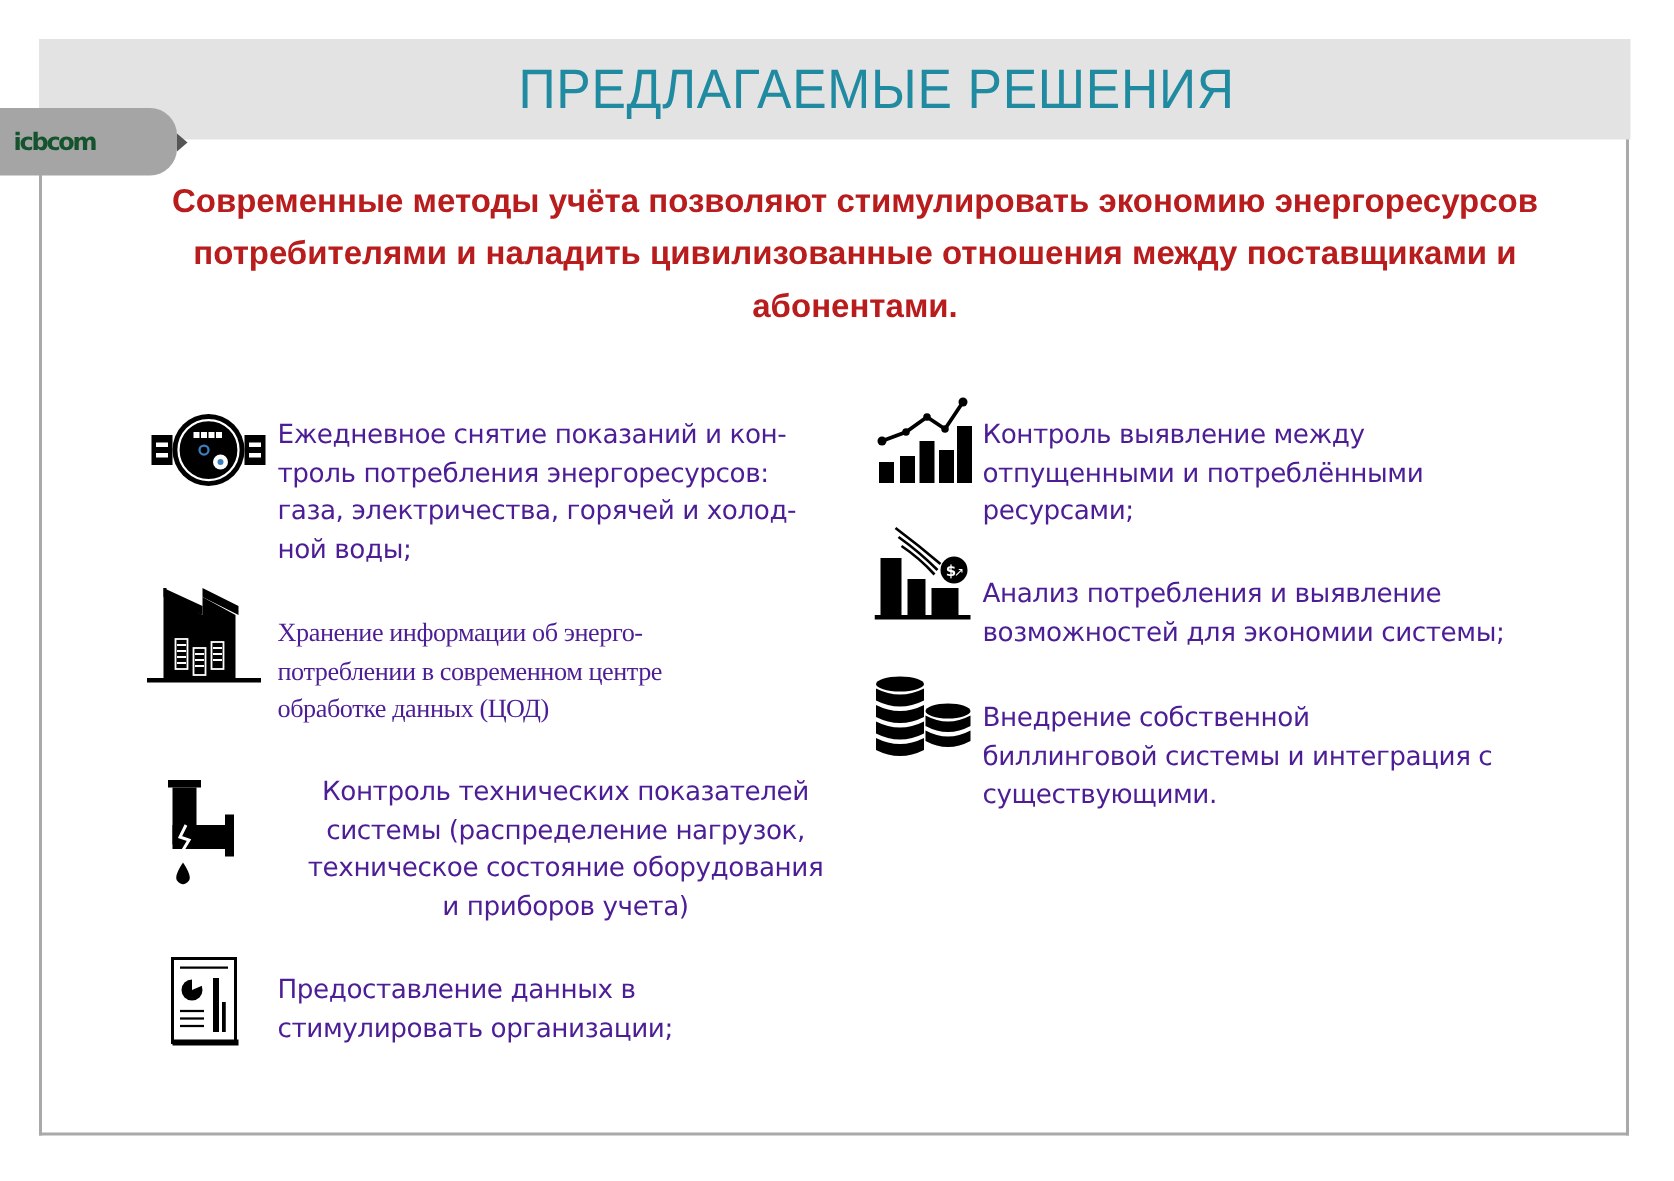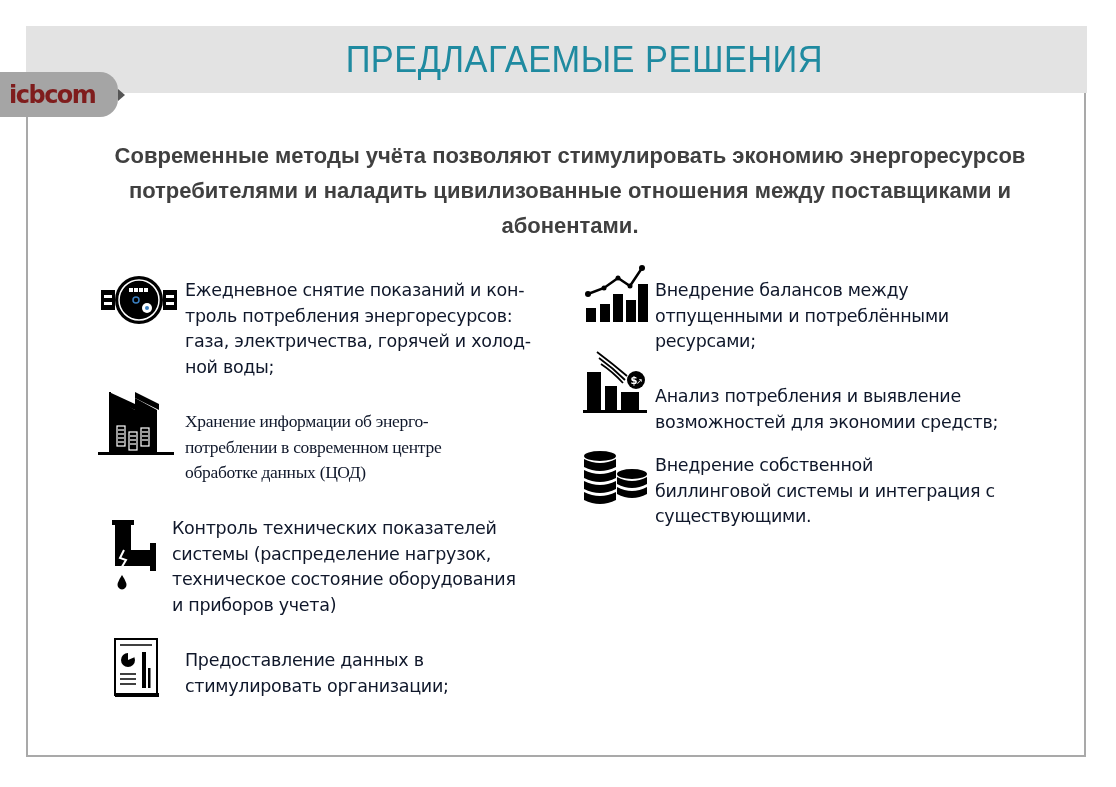--- a/index.html
+++ b/index.html
@@ -1,25 +1,25 @@
 <!DOCTYPE html>
 <html><head>
 <meta charset="utf-8">
 <style>
   html, body { margin:0; padding:0; background:#ffffff; }
   body { width:1116px; height:787px; position:relative; overflow:hidden; font-family:"DejaVu Sans", sans-serif; color:#111; }
   .frame { position:absolute; left:26px; top:26px; width:1060px; height:731px; border-left:2px solid #a9a9a9; border-right:2px solid #a9a9a9; border-bottom:2px solid #a9a9a9; box-sizing:border-box; }
   .header-band { position:absolute; left:26px; top:26px; width:1061px; height:67px; background:#e3e3e3; }
   .title { position:absolute; left:26px; top:26px; width:1061px; height:67px; display:flex; align-items:center; justify-content:center; padding-left:60px; box-sizing:border-box; font-family:"Liberation Sans", sans-serif; font-size:37px; color:#1f8aa0; letter-spacing:0.5px; transform:scaleX(0.93); }
   .logo { position:absolute; left:0; top:72px; width:118px; height:45px; background:#a5a5a5; border-radius:0 18px 18px 0; display:flex; align-items:center; padding-left:9px; box-sizing:border-box; }
-  .logo-text { font-family:"DejaVu Sans", sans-serif; font-weight:bold; color:#7f1d1d; font-size:24px; letter-spacing:-1.5px; }
+  .logo-text { font-family:"DejaVu Sans", sans-serif; font-weight:bold; color:#14532d; font-size:16px; letter-spacing:-1.5px; }
   .logo-arrow { position:absolute; left:118px; top:89px; width:0; height:0; border-top:6px solid transparent; border-bottom:6px solid transparent; border-left:7px solid #555; }
-  .subtitle { position:absolute; left:110px; top:138px; width:920px; text-align:center; font-family:"Liberation Sans", sans-serif; font-weight:bold; font-size:22px; line-height:35px; color:#404040; }
+  .subtitle { position:absolute; left:110px; top:116px; width:920px; text-align:center; font-family:"Liberation Sans", sans-serif; font-weight:bold; font-size:22px; line-height:35px; color:#b91c1c; }
   .icon { position:absolute; }
-  .item-text { position:absolute; font-family:"DejaVu Sans", sans-serif; font-size:17.5px; line-height:25.5px; color:#0f172a; white-space:pre-line; letter-spacing:-0.3px; }
+  .item-text { position:absolute; font-family:"DejaVu Sans", sans-serif; font-size:17.5px; line-height:25.5px; color:#4c1d95; white-space:pre-line; letter-spacing:-0.3px; }
 </style>
 </head>
 <body>
 
 <div class="frame"></div>
 <div class="header-band"></div>
 <div class="title">ПРЕДЛАГАЕМЫЕ РЕШЕНИЯ</div>
 
 <div class="logo">
   <span class="logo-text">icbcom</span>
@@ -80,21 +80,21 @@
 <div class="icon" style="left:112px;top:520px;width:50px;height:75px;">
   <svg width="50" height="75" viewBox="0 0 50 75">
     <rect x="0" y="0" width="22" height="5" fill="#000"></rect>
     <rect x="3" y="5" width="16" height="38" fill="#000"></rect>
     <rect x="3" y="30" width="36" height="16" fill="#000"></rect>
     <rect x="38" y="23" width="6" height="28" fill="#000"></rect>
     <polyline points="12,30 8,38 14,40 8,50" fill="none" stroke="#fff" stroke-width="2"></polyline>
     <path d="M10 55 Q4 64 6 67 Q10 72 14 67 Q16 64 10 55 Z" fill="#000"></path>
   </svg>
 </div>
-<div class="item-text" style="left:172px;top:516px;width:390px;">Контроль технических показателей
+<div class="item-text" style="left:182px;top:516px;width:390px;text-align:center;">Контроль технических показателей
 системы (распределение нагрузок,
 техническое состояние оборудования
 и приборов учета)</div>
 
 <div class="icon" style="left:114px;top:638px;width:46px;height:60px;">
   <svg width="46" height="60" viewBox="0 0 46 60">
     <rect x="1" y="1" width="42" height="56" fill="#fff" stroke="#000" stroke-width="2"></rect>
     <rect x="1" y="55" width="44" height="4" fill="#000"></rect>
     <line x1="6" y1="7" x2="38" y2="7" stroke="#000" stroke-width="1.5"></line>
     <circle cx="14" cy="22" r="7" fill="#000"></circle>
@@ -117,48 +117,48 @@
     <rect x="42" y="38" width="10" height="22" fill="#000"></rect>
     <rect x="54" y="22" width="10" height="38" fill="#000"></rect>
     <polyline points="4,32 20,26 34,16 46,24 58,6" fill="none" stroke="#000" stroke-width="2.5"></polyline>
     <circle cx="4" cy="32" r="3" fill="#000"></circle>
     <circle cx="20" cy="26" r="2.5" fill="#000"></circle>
     <circle cx="34" cy="16" r="2.5" fill="#000"></circle>
     <circle cx="46" cy="24" r="2.5" fill="#000"></circle>
     <circle cx="58" cy="6" r="3" fill="#000"></circle>
   </svg>
 </div>
-<div class="item-text" style="left:655px;top:278px;width:400px;">Внедрение балансов между
+<div class="item-text" style="left:655px;top:278px;width:400px;">Контроль выявление между
 отпущенными и потреблёнными
 ресурсами;</div>
 
 <div class="icon" style="left:583px;top:350px;width:66px;height:64px;">
   <svg width="66" height="64" viewBox="0 0 66 64">
     <rect x="4" y="22" width="14" height="38" fill="#000"></rect>
     <rect x="22" y="36" width="12" height="24" fill="#000"></rect>
     <rect x="38" y="42" width="18" height="18" fill="#000"></rect>
     <rect x="0" y="60" width="64" height="3" fill="#000"></rect>
     <path d="M14 2 Q30 14 44 26" fill="none" stroke="#000" stroke-width="1.8"></path>
     <path d="M16 8 Q30 18 42 30" fill="none" stroke="#000" stroke-width="1.8"></path>
     <path d="M18 14 Q30 22 40 33" fill="none" stroke="#000" stroke-width="1.8"></path>
     <circle cx="53" cy="30" r="9" fill="#000"></circle>
     <text x="47.5" y="34" font-size="10" font-weight="bold" fill="#fff" font-family="DejaVu Sans, sans-serif">$</text>
     <text x="53" y="34" font-size="8" fill="#fff" font-family="DejaVu Sans, sans-serif">↗</text>
   </svg>
 </div>
 <div class="item-text" style="left:655px;top:384px;width:400px;">Анализ потребления и выявление
-возможностей для экономии средств;</div>
+возможностей для экономии системы;</div>
 
 <div class="icon" style="left:583px;top:450px;width:66px;height:58px;">
   <svg width="66" height="58" viewBox="0 0 66 58">
     <ellipse cx="17" cy="6" rx="16" ry="5" fill="#000"></ellipse>
     <path d="M1 9 Q17 17 33 9 L33 17 Q17 25 1 17 Z" fill="#000"></path>
     <path d="M1 20 Q17 28 33 20 L33 28 Q17 36 1 28 Z" fill="#000"></path>
     <path d="M1 31 Q17 39 33 31 L33 39 Q17 47 1 39 Z" fill="#000"></path>
     <path d="M1 42 Q17 50 33 42 L33 50 Q17 58 1 50 Z" fill="#000"></path>
     <ellipse cx="49" cy="24" rx="15" ry="5" fill="#000"></ellipse>
     <path d="M34 27 Q49 35 64 27 L64 34 Q49 42 34 34 Z" fill="#000"></path>
     <path d="M34 37 Q49 45 64 37 L64 44 Q49 52 34 44 Z" fill="#000"></path>
   </svg>
 </div>
-<div class="item-text" style="left:655px;top:453px;width:400px;">Внедрение собственной
+<div class="item-text" style="left:655px;top:467px;width:400px;">Внедрение собственной
 биллинговой системы и интеграция с
 существующими.</div>
 
 </body></html>

